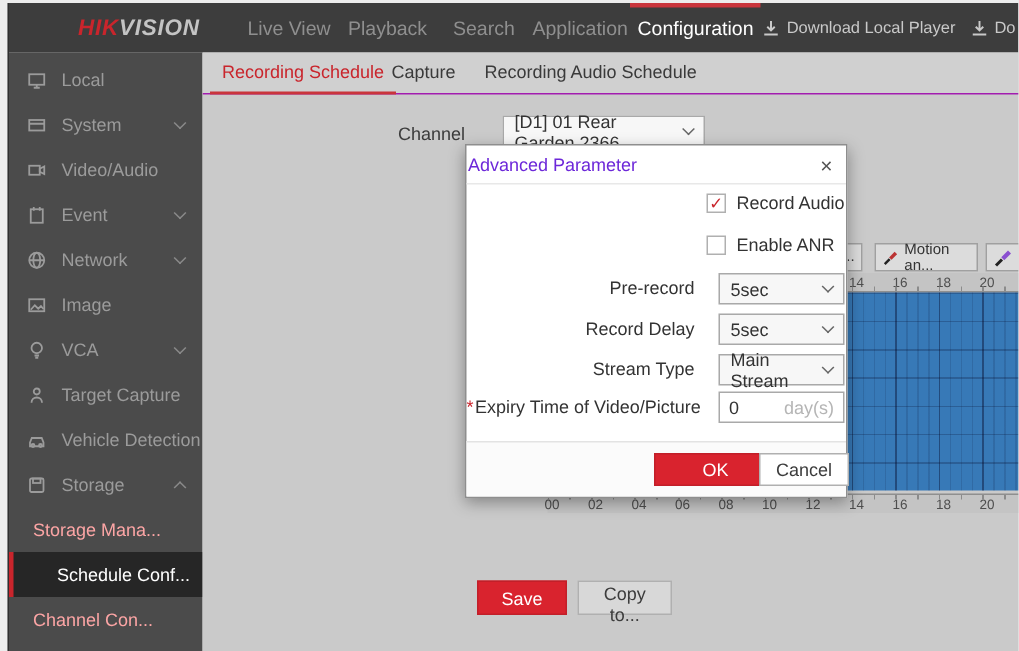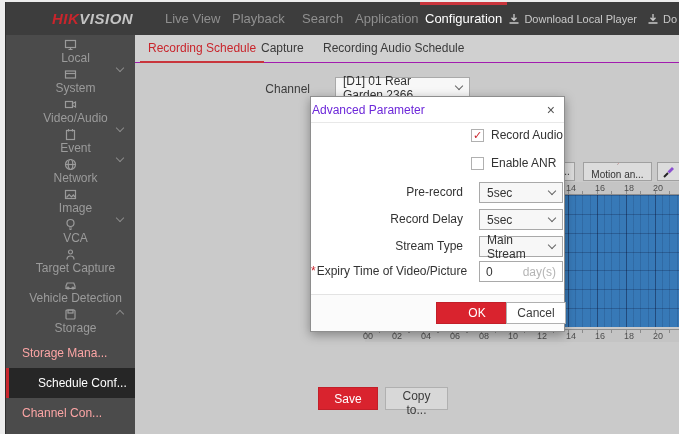--- a/index.html
+++ b/index.html
@@ -23,21 +23,21 @@
             height:3px;background:#c9353c;}
   .downloads{position:absolute;right:2px;top:0;height:33px;display:flex;
              align-items:center;gap:10px;}
   .dl-link{display:flex;align-items:flex-end;gap:4px;color:#c9c9c9;font-size:11px;
            cursor:pointer;white-space:nowrap;}
   .dl-link svg{flex:0 0 auto;}
 
   
   .sidebar{position:absolute;left:0;top:33px;width:129px;height:399px;background:#4b4b4b;}
   .side-item{position:relative;height:30px;display:flex;align-items:center;
-             padding:0 12px;color:#9b9b9b;font-size:12px;cursor:pointer;flex-direction:column;}
+             padding:0 12px;color:#9b9b9b;font-size:12px;cursor:pointer;}
   .side-item:first-child{margin-top:3px;}
   .side-item .lbl{margin-left:10px;white-space:nowrap;}
   .sicon{width:13px;height:13px;display:inline-flex;}
   .chev{position:absolute;right:12px;width:6px;height:6px;
         border-right:1px solid #8a8a8a;border-bottom:1px solid #8a8a8a;}
   .chev.down{transform:rotate(45deg);margin-top:-3px;}
   .chev.up{transform:rotate(-135deg);margin-top:3px;}
   .sub-item{position:relative;height:30px;line-height:30px;padding-left:16px;
             color:#fca5a5;font-size:12px;cursor:pointer;white-space:nowrap;}
   .sub-item.active{background:#262626;color:#ffffff;border-left:3px solid #c9252c;
@@ -59,21 +59,21 @@
           color:#333;display:flex;align-items:center;padding:0 18px 0 7px;cursor:pointer;}
   .caret{position:absolute;right:7px;top:50%;width:6px;height:6px;margin-top:-5px;
          border-right:1px solid #666;border-bottom:1px solid #666;transform:rotate(45deg);}
   .channel-select{position:absolute;left:200px;top:42px;width:135px;height:21px;}
 
   
   .frag-btn{position:absolute;top:127px;height:19px;background:#dcdcdc;
             border:1px solid #a0a0a0;font-size:10px;color:#333;display:flex;
             align-items:center;gap:4px;padding:0 5px;cursor:pointer;z-index:1;}
   .frag-dots{left:424px;width:16px;justify-content:center;}
-  .frag-motion{left:448px;width:69px;flex-direction:column;}
+  .frag-motion{left:448px;width:69px;}
   .frag-purple{left:522px;width:40px;}
   .ruler{position:absolute;left:230px;width:330px;height:13px;font-size:9px;
          color:#4e4e4e;background:#c4c4c4;z-index:1;}
   .ruler.top{top:147px;border-bottom:1px solid #8f8f8f;}
   .ruler.bottom{top:294px;border-top:1px solid #8f8f8f;}
   .ruler.top::after,.ruler.bottom::after{content:"";position:absolute;left:0;right:0;height:3px;
          background:repeating-linear-gradient(to right,#8b8b8b 0 1px,transparent 1px 14.5px);}
   .ruler.top::after{bottom:0}.ruler.bottom::after{top:0}
   .ruler span{position:absolute;top:1px;width:20px;text-align:center;}
   .rk0{left:-7px}.rk1{left:22px}.rk2{left:51px}.rk3{left:80px}.rk4{left:109px}

